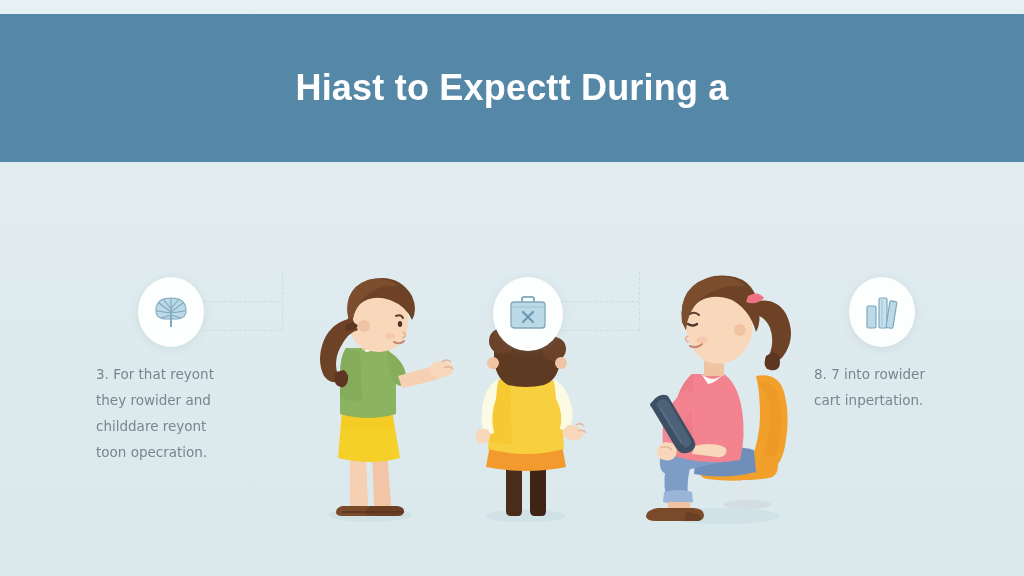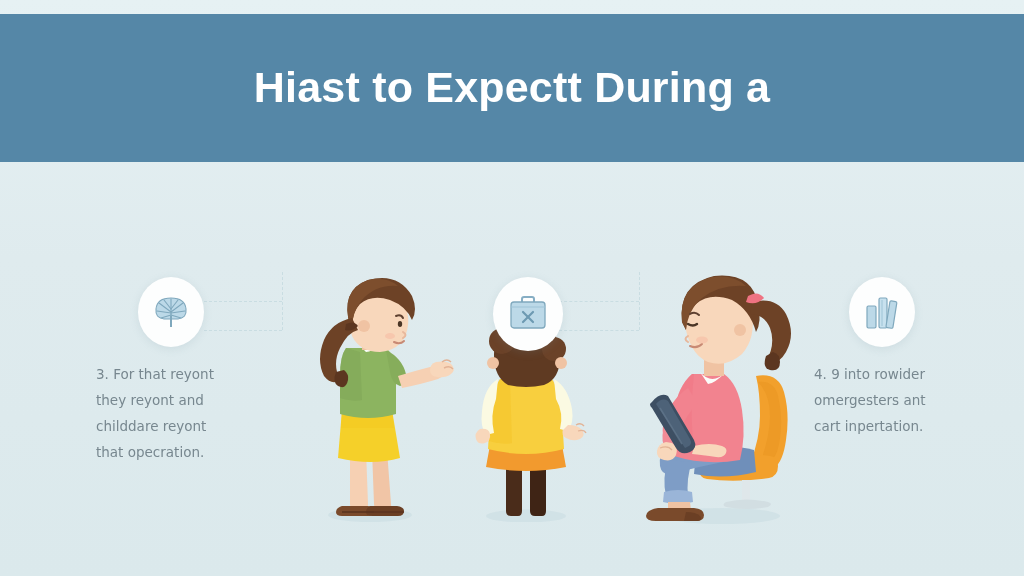--- a/index.html
+++ b/index.html
@@ -31,21 +31,21 @@
     height: 148px;
     background: #5587a7;
     display: flex;
     flex-direction: column;
     align-items: center;
     justify-content: center;
   }
   .title-line {
     color: #ffffff;
     font-weight: bold;
-    font-size: 43px;
+    font-size: 36px;
     line-height: 1.38;
     letter-spacing: 0.2px;
     text-align: center;
     white-space: nowrap;
   }
 
   
   .stage {
     position: absolute;
     left: 16px;
@@ -298,25 +298,24 @@
       <svg width="40" height="40" viewBox="0 0 40 40" xmlns="http://www.w3.org/2000/svg">
         <rect x="5" y="14" width="9" height="22" rx="1.4" fill="#bcd9e8" stroke="#7fa8bd" stroke-width="1.2"></rect>
         <rect x="17" y="6" width="8" height="30" rx="1.4" fill="#c7e1ee" stroke="#7fa8bd" stroke-width="1.2"></rect>
         <rect x="26" y="9" width="7" height="27" rx="1.4" fill="#bcd9e8" stroke="#7fa8bd" stroke-width="1.2" transform="rotate(9 29 22)"></rect>
         <path d="M20 8 L20 34" stroke="#9ec4d6" stroke-width="1"></path>
       </svg>
     </div>
 
     <div class="text-block" style="left:80px; top:200px;">
       <div>3. For that reyont</div>
-      <div>they reyont and</div>
+      <div>they rowider and</div>
       <div>childdare reyont</div>
-      <div>that opecration.</div>
+      <div>toon opecration.</div>
     </div>
 
     <div class="text-block" style="left:798px; top:200px;">
-      <div>4. 9 into rowider</div>
-      <div>omergesters ant</div>
+      <div>8. 7 into rowider</div>
       <div>cart inpertation.</div>
     </div>
 
   </div>
 </div>
 
 </body></html>

